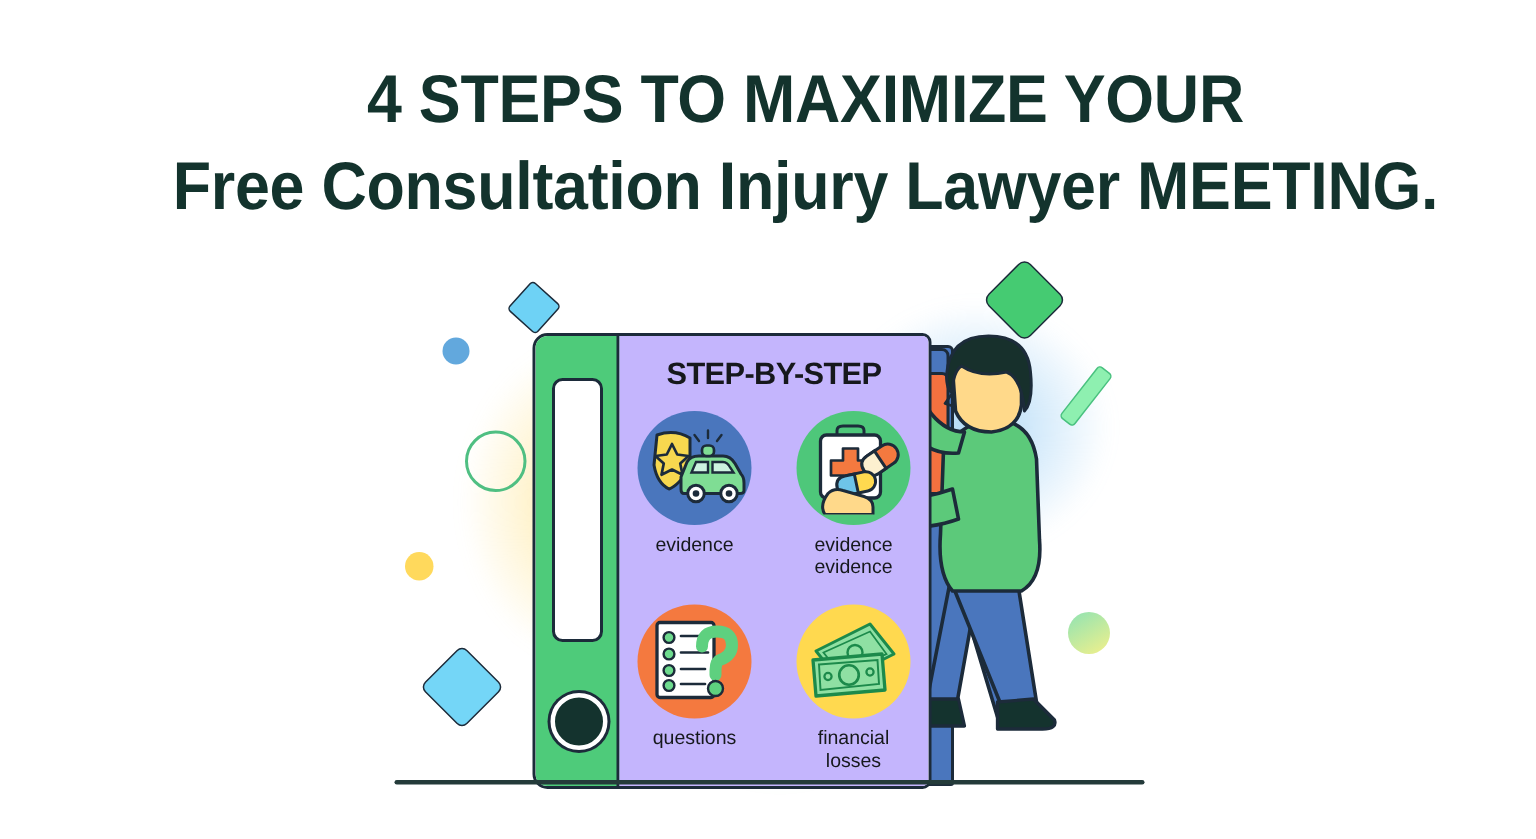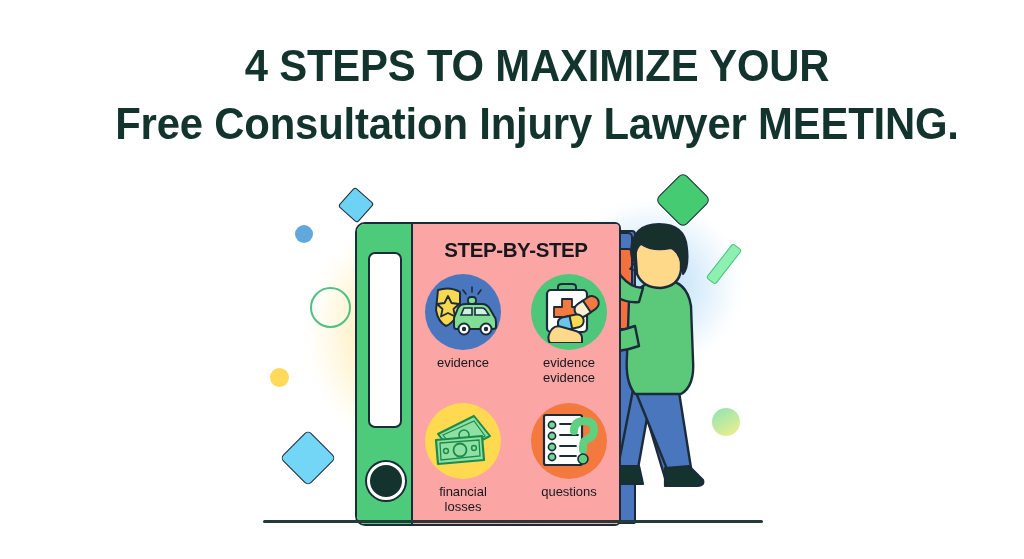--- a/index.html
+++ b/index.html
@@ -234,21 +234,21 @@
     border-radius: 50%;
     background: #14332e;
     border: 3.4px solid #ffffff;
     box-shadow: 0 0 0 2px #1c2b3a;
   }
 
   .page {
     position: absolute;
     left: 56px; top: 0;
     right: 0; bottom: 0;
-    background: #fca5a5;
+    background: #c4b5fd;
     padding-top: 14px;
   }
   .step-title {
     text-align: center;
     font-size: 20.5px;
     font-weight: 700;
     color: #16181c;
     letter-spacing: -0.4px;
   }
 
@@ -413,60 +413,60 @@
                 <path d="M16 48 Q20 44 26 46 L40 50 Q46 52 46 57 L46 62 L14 62 Q10 56 16 48 Z" fill="#ffd98a" stroke="#1c2b3a" stroke-width="2" stroke-linejoin="round"></path>
               </svg>
             </div>
             <div class="icon-label">
               <span>evidence</span><br>
               <span>evidence</span>
             </div>
           </div>
 
           <div class="icon-cell">
+            <div class="icon-circle c-orange">
+              <svg width="62" height="60" viewBox="0 0 62 60">
+
+                <rect x="6" y="4" width="38" height="50" rx="2" fill="#ffffff" stroke="#1c2b3a" stroke-width="2.2"></rect>
+
+                <circle cx="14" cy="14" r="3.6" fill="#6edb8e" stroke="#1c2b3a" stroke-width="1.6"></circle>
+                <circle cx="14" cy="25" r="3.6" fill="#6edb8e" stroke="#1c2b3a" stroke-width="1.6"></circle>
+                <circle cx="14" cy="36" r="3.6" fill="#6edb8e" stroke="#1c2b3a" stroke-width="1.6"></circle>
+                <circle cx="14" cy="46" r="3.6" fill="#6edb8e" stroke="#1c2b3a" stroke-width="1.6"></circle>
+                <path d="M22 13 L40 13 M22 24 L40 24 M22 35 L38 35 M22 45 L38 45" stroke="#1c2b3a" stroke-width="1.8" stroke-linecap="round"></path>
+
+                <path d="M36 20 Q36 10 46 10 Q56 10 56 19 Q56 26 48 29 Q45 30 45 36 L45 39" fill="none" stroke="#5ed07f" stroke-width="8" stroke-linecap="round" stroke-linejoin="round"></path>
+                <path d="M36 20 Q36 10 46 10 Q56 10 56 19 Q56 26 48 29 Q45 30 45 36 L45 39" fill="none" stroke="#1c2b3a" stroke-width="1.6" stroke-linecap="round" stroke-linejoin="round" opacity="0"></path>
+                <circle cx="45" cy="48" r="5" fill="#5ed07f" stroke="#1c2b3a" stroke-width="1.6"></circle>
+              </svg>
+            </div>
+            <div class="icon-label">questions</div>
+          </div>
+
+          <div class="icon-cell">
             <div class="icon-circle c-yellow">
               <svg width="66" height="54" viewBox="0 0 66 54">
 
                 <path d="M8 20 L44 2 L60 22 L24 40 Z" fill="#8fe0a3" stroke="#1c8a4b" stroke-width="2" stroke-linejoin="round"></path>
                 <path d="M13 21 L44 7 L55 22 L24 35 Z" fill="none" stroke="#1c8a4b" stroke-width="1.2"></path>
                 <circle cx="34" cy="21" r="5" fill="none" stroke="#1c8a4b" stroke-width="1.6"></circle>
 
                 <path d="M6 26 L52 22 L54 46 L8 50 Z" fill="#8fe0a3" stroke="#1c8a4b" stroke-width="2.2" stroke-linejoin="round"></path>
                 <path d="M10 29 L49 26 L50 42 L11 46 Z" fill="none" stroke="#1c8a4b" stroke-width="1.3"></path>
                 <circle cx="30" cy="36" r="6.5" fill="none" stroke="#1c8a4b" stroke-width="1.8"></circle>
                 <circle cx="16" cy="37" r="2.4" fill="none" stroke="#1c8a4b" stroke-width="1.5"></circle>
                 <circle cx="44" cy="34" r="2.4" fill="none" stroke="#1c8a4b" stroke-width="1.5"></circle>
               </svg>
             </div>
             <div class="icon-label">
               <span>financial</span><br>
               <span>losses</span>
             </div>
           </div>
 
-          <div class="icon-cell">
-            <div class="icon-circle c-orange">
-              <svg width="62" height="60" viewBox="0 0 62 60">
-
-                <rect x="6" y="4" width="38" height="50" rx="2" fill="#ffffff" stroke="#1c2b3a" stroke-width="2.2"></rect>
-
-                <circle cx="14" cy="14" r="3.6" fill="#6edb8e" stroke="#1c2b3a" stroke-width="1.6"></circle>
-                <circle cx="14" cy="25" r="3.6" fill="#6edb8e" stroke="#1c2b3a" stroke-width="1.6"></circle>
-                <circle cx="14" cy="36" r="3.6" fill="#6edb8e" stroke="#1c2b3a" stroke-width="1.6"></circle>
-                <circle cx="14" cy="46" r="3.6" fill="#6edb8e" stroke="#1c2b3a" stroke-width="1.6"></circle>
-                <path d="M22 13 L40 13 M22 24 L40 24 M22 35 L38 35 M22 45 L38 45" stroke="#1c2b3a" stroke-width="1.8" stroke-linecap="round"></path>
-
-                <path d="M36 20 Q36 10 46 10 Q56 10 56 19 Q56 26 48 29 Q45 30 45 36 L45 39" fill="none" stroke="#5ed07f" stroke-width="8" stroke-linecap="round" stroke-linejoin="round"></path>
-                <path d="M36 20 Q36 10 46 10 Q56 10 56 19 Q56 26 48 29 Q45 30 45 36 L45 39" fill="none" stroke="#1c2b3a" stroke-width="1.6" stroke-linecap="round" stroke-linejoin="round" opacity="0"></path>
-                <circle cx="45" cy="48" r="5" fill="#5ed07f" stroke="#1c2b3a" stroke-width="1.6"></circle>
-              </svg>
-            </div>
-            <div class="icon-label">questions</div>
-          </div>
-
         </div>
       </div>
     </div>
 
     <div class="ground"></div>
 
   </div>
 </div>
 
 </body></html>

